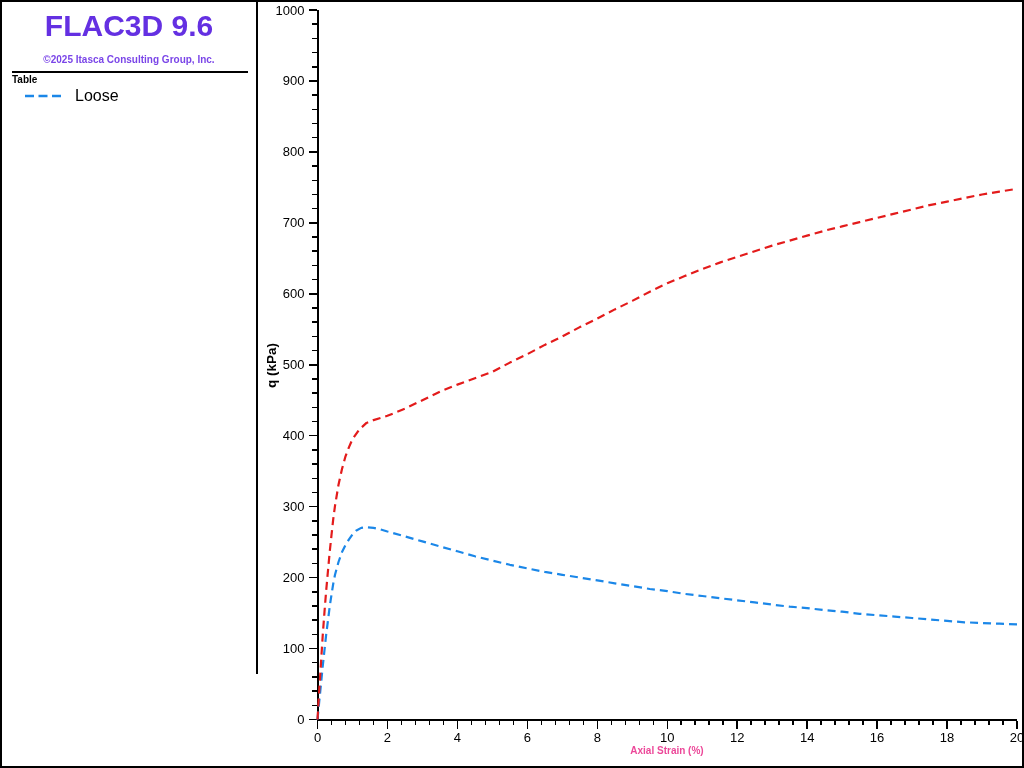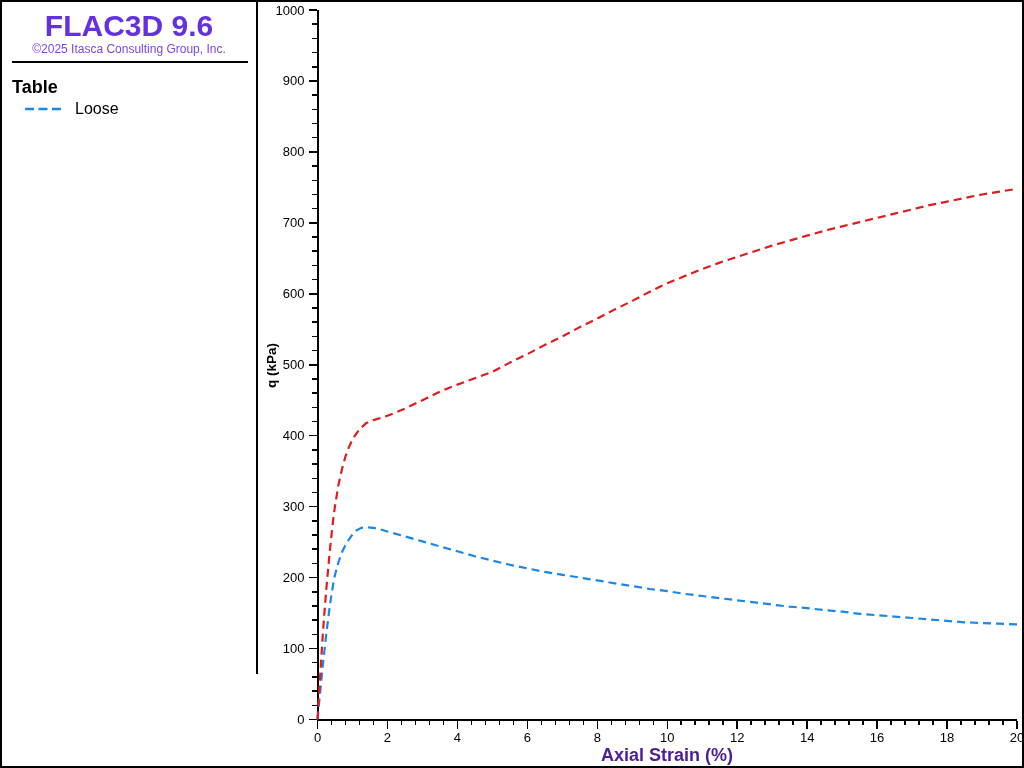--- a/index.html
+++ b/index.html
@@ -4,31 +4,31 @@
 <style>
   * { box-sizing: border-box; }
   html,body { margin:0; padding:0; background:#fff; }
   body { width:1024px; height:768px; position:relative; font-family:"Liberation Sans",sans-serif; }
   .frame { position:absolute; left:0; top:0; width:1024px; height:768px;
            border:2px solid #000; background:#fff; }
   .left-panel { position:absolute; left:0; top:0; width:256px; height:672px;
                 border-right:2px solid #000; background:#fff; }
   .brand { text-align:center; margin-top:8px; }
   .brand-title { font-size:30px; font-weight:bold; line-height:32px; letter-spacing:0px; }
-  .brand-copy { font-size:12px; line-height:13px; margin-top:1px; }
+  .brand-copy { font-size:10px; line-height:13px; margin-top:11px;font-weight:bold; }
   .divider { border:none; border-top:2px solid #000; margin:5px 8px 0 10px; }
-  .legend-heading { font-size:18px; font-weight:bold; color:#000; margin:14px 0 3px 10px; }
+  .legend-heading { font-size:10px; font-weight:bold; color:#000; margin:1px 0 3px 10px; }
   .legend-rows { margin-left:23px; }
   .legend-row { display:flex; align-items:center; height:16px; }
   .legend-swatch { width:36px; height:4px; flex:0 0 36px; }
   .legend-label { font-size:16px; color:#000; margin-left:14px; }
   .chart-panel { position:absolute; left:256px; top:0; width:766px; height:764px; }
   .chart-svg { position:absolute; left:0; top:0; }
   .x-axis-title { position:absolute; left:309px; top:743px; width:200px; text-align:center;
-                  font-size:18px; font-weight:bold; color:#4c1d95; }
+                  font-size:10px; font-weight:bold; color:#ec4899; }
   .y-axis-title { position:absolute; left:-17px; top:356px; width:60px; height:15px;
                   text-align:center; font-size:13.5px; font-weight:bold; color:#000;
                   transform:rotate(-90deg); }
 </style>
 </head>
 <body>
 
 <div class="frame">
   <div class="left-panel">
     <div class="brand">

